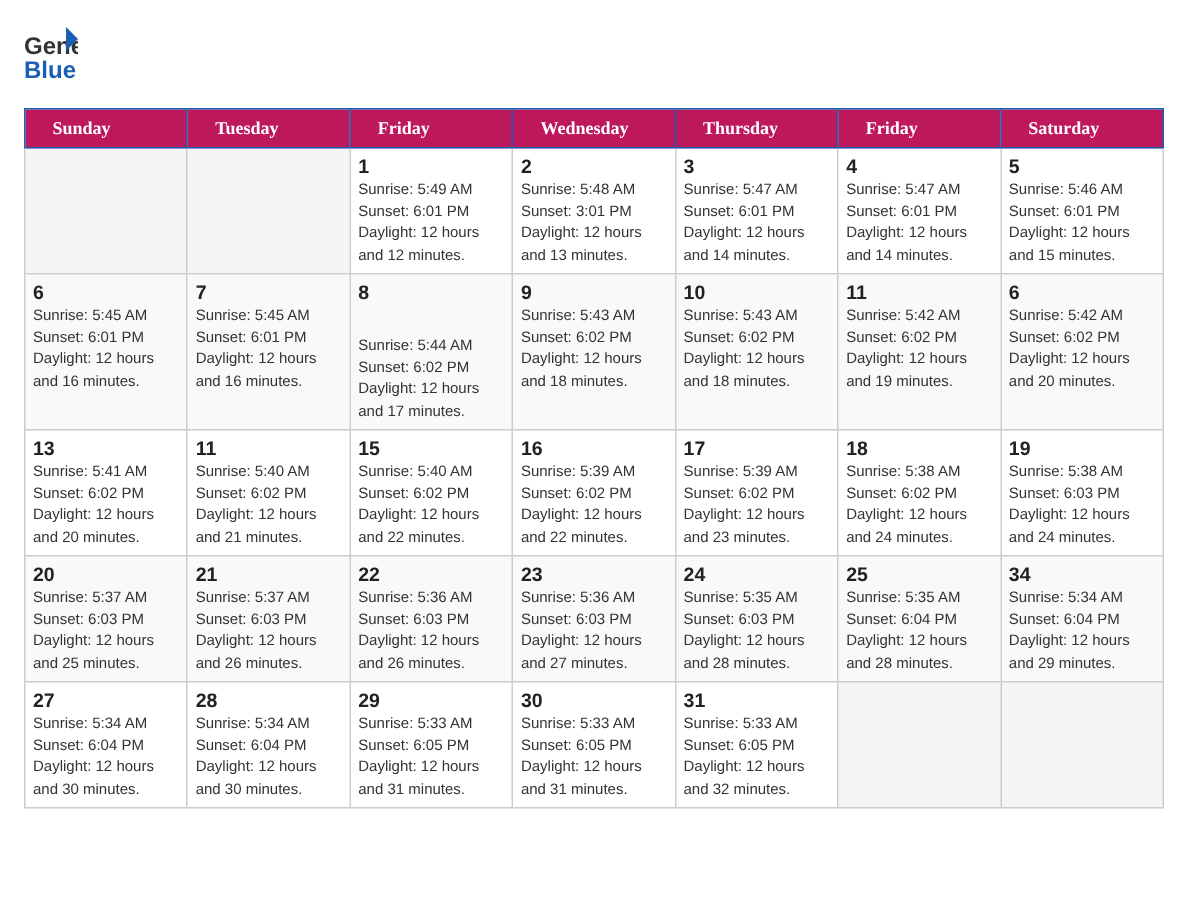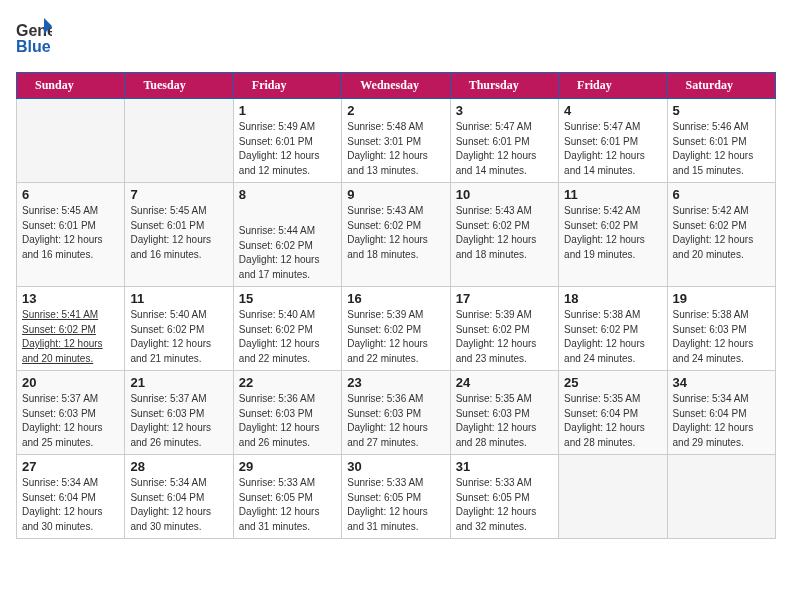--- a/index.html
+++ b/index.html
@@ -191,21 +191,21 @@
           <span class="day-number">6</span>
           <div class="day-info" style="white-space: pre-line;">Sunrise: 5:42 AM
 Sunset: 6:02 PM
 Daylight: 12 hours
 and 20 minutes.</div>
         </td>
       </tr>
       <tr>
         <td>
           <span class="day-number">13</span>
-          <div class="day-info" style="white-space: pre-line; text-decoration: underline;">Sunrise: 5:41 AM
+          <div class="day-info" style="white-space: pre-line;">Sunrise: 5:41 AM
 Sunset: 6:02 PM
 Daylight: 12 hours
 and 20 minutes.</div>
         </td>
         <td>
           <span class="day-number">11</span>
           <div class="day-info" style="white-space: pre-line;">Sunrise: 5:40 AM
 Sunset: 6:02 PM
 Daylight: 12 hours
 and 21 minutes.</div>

